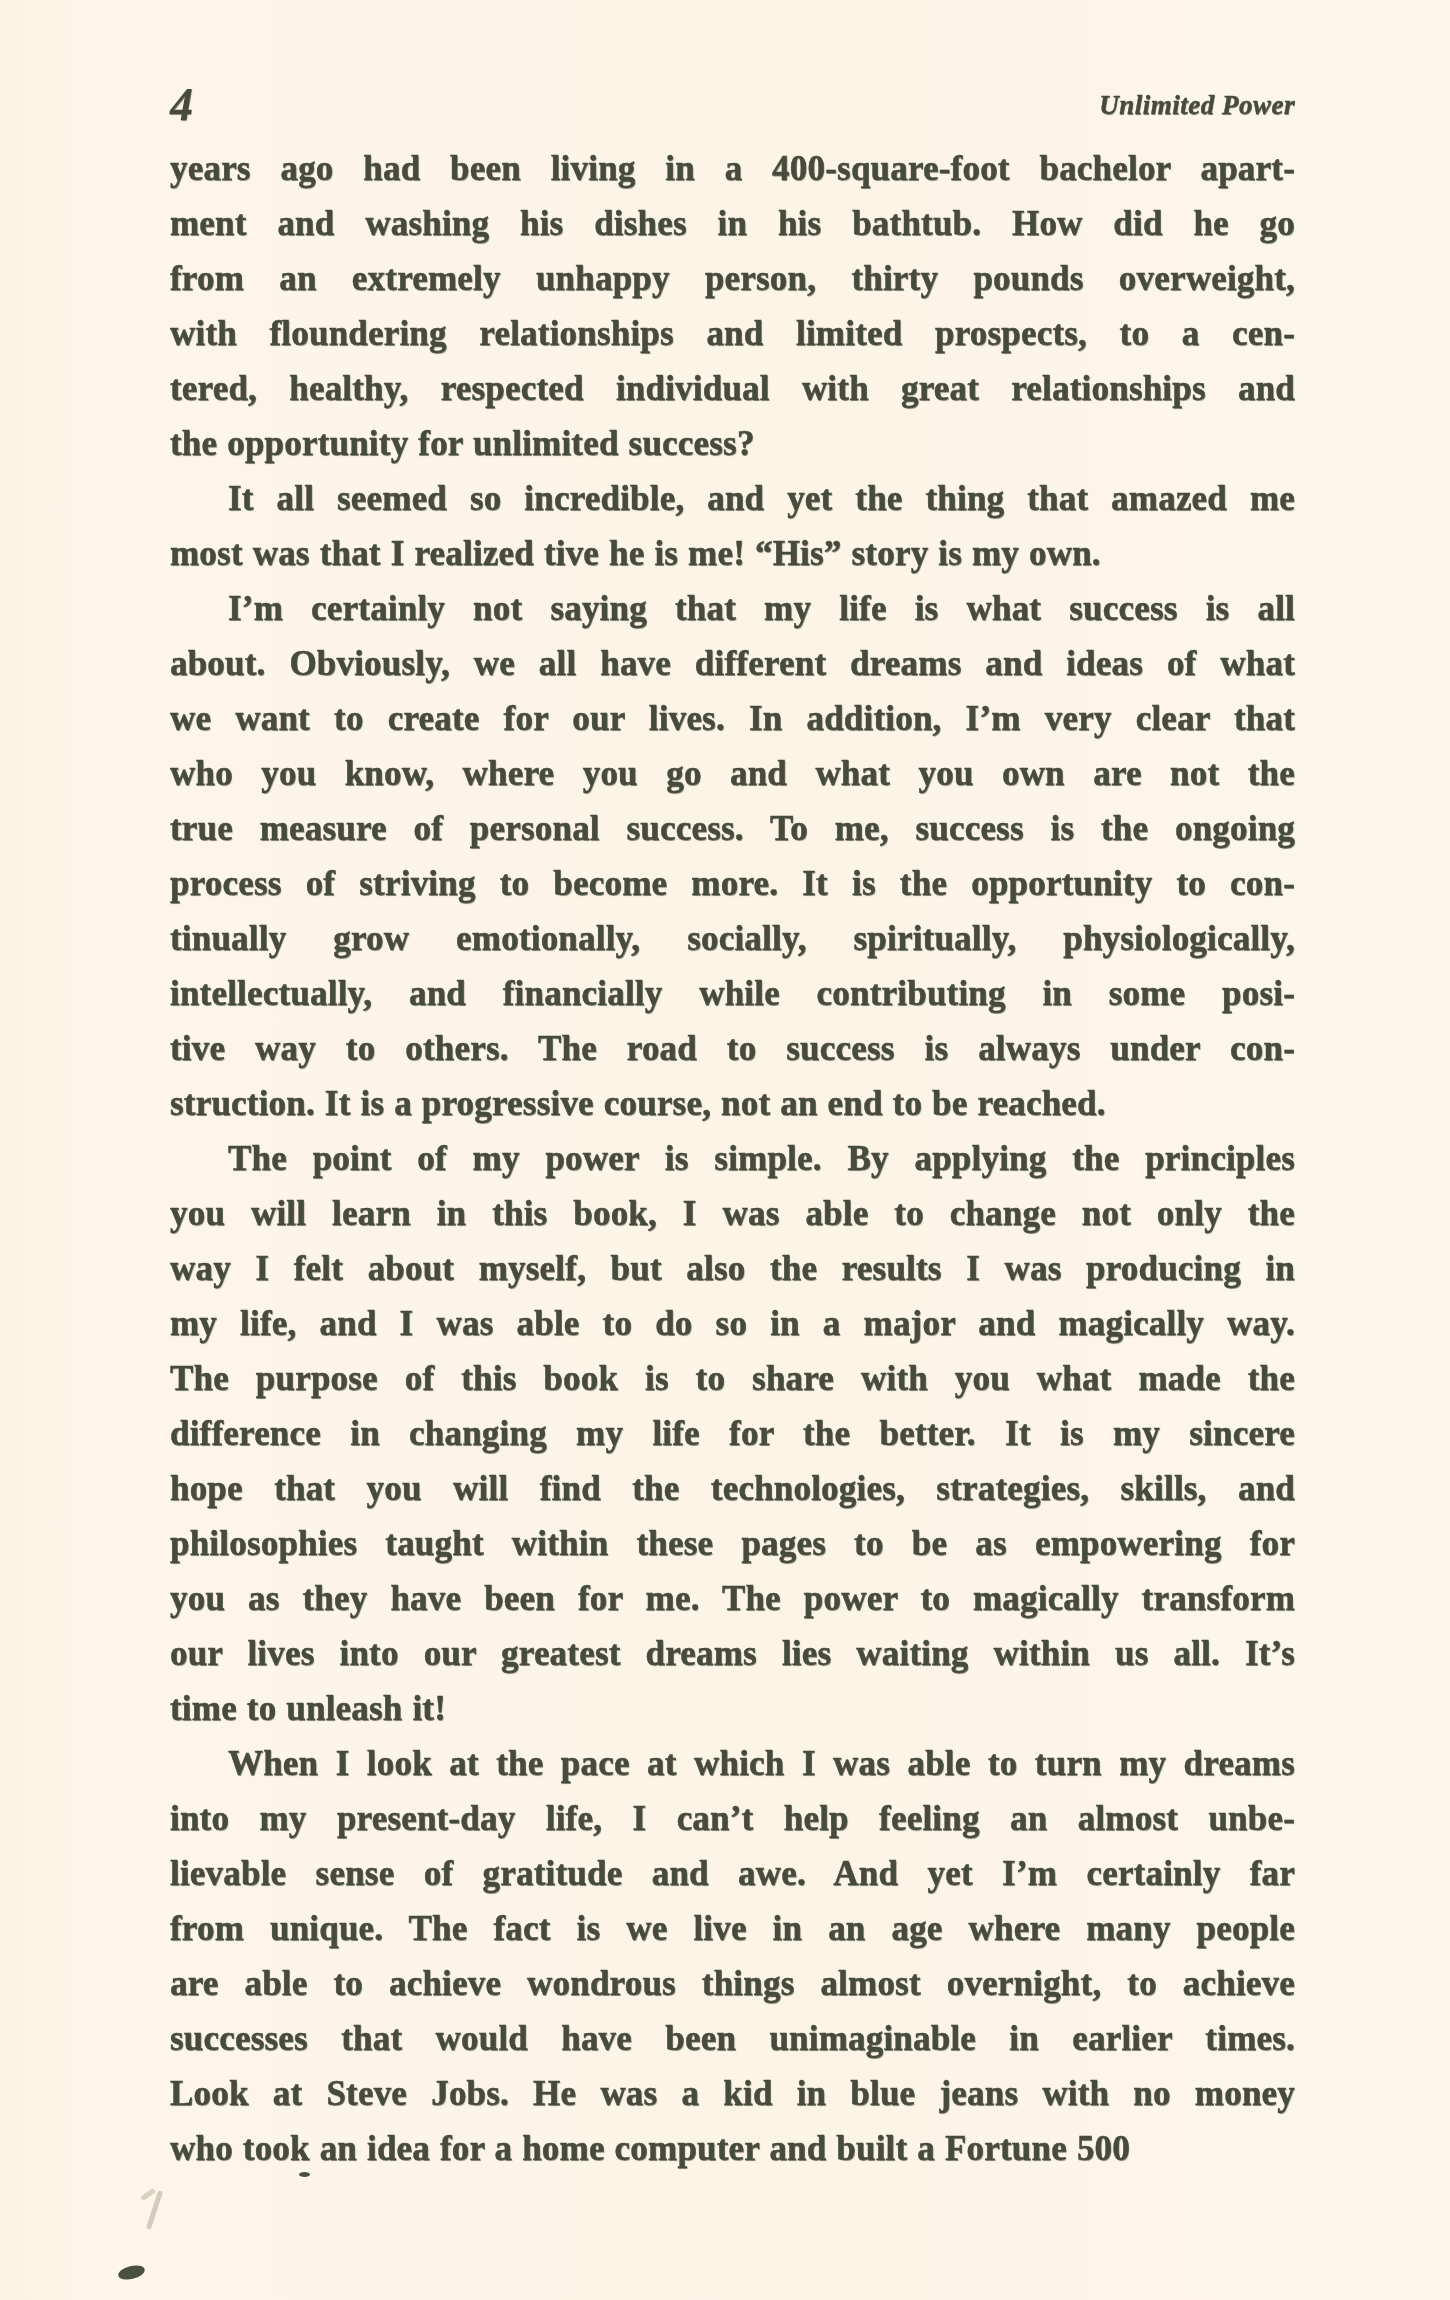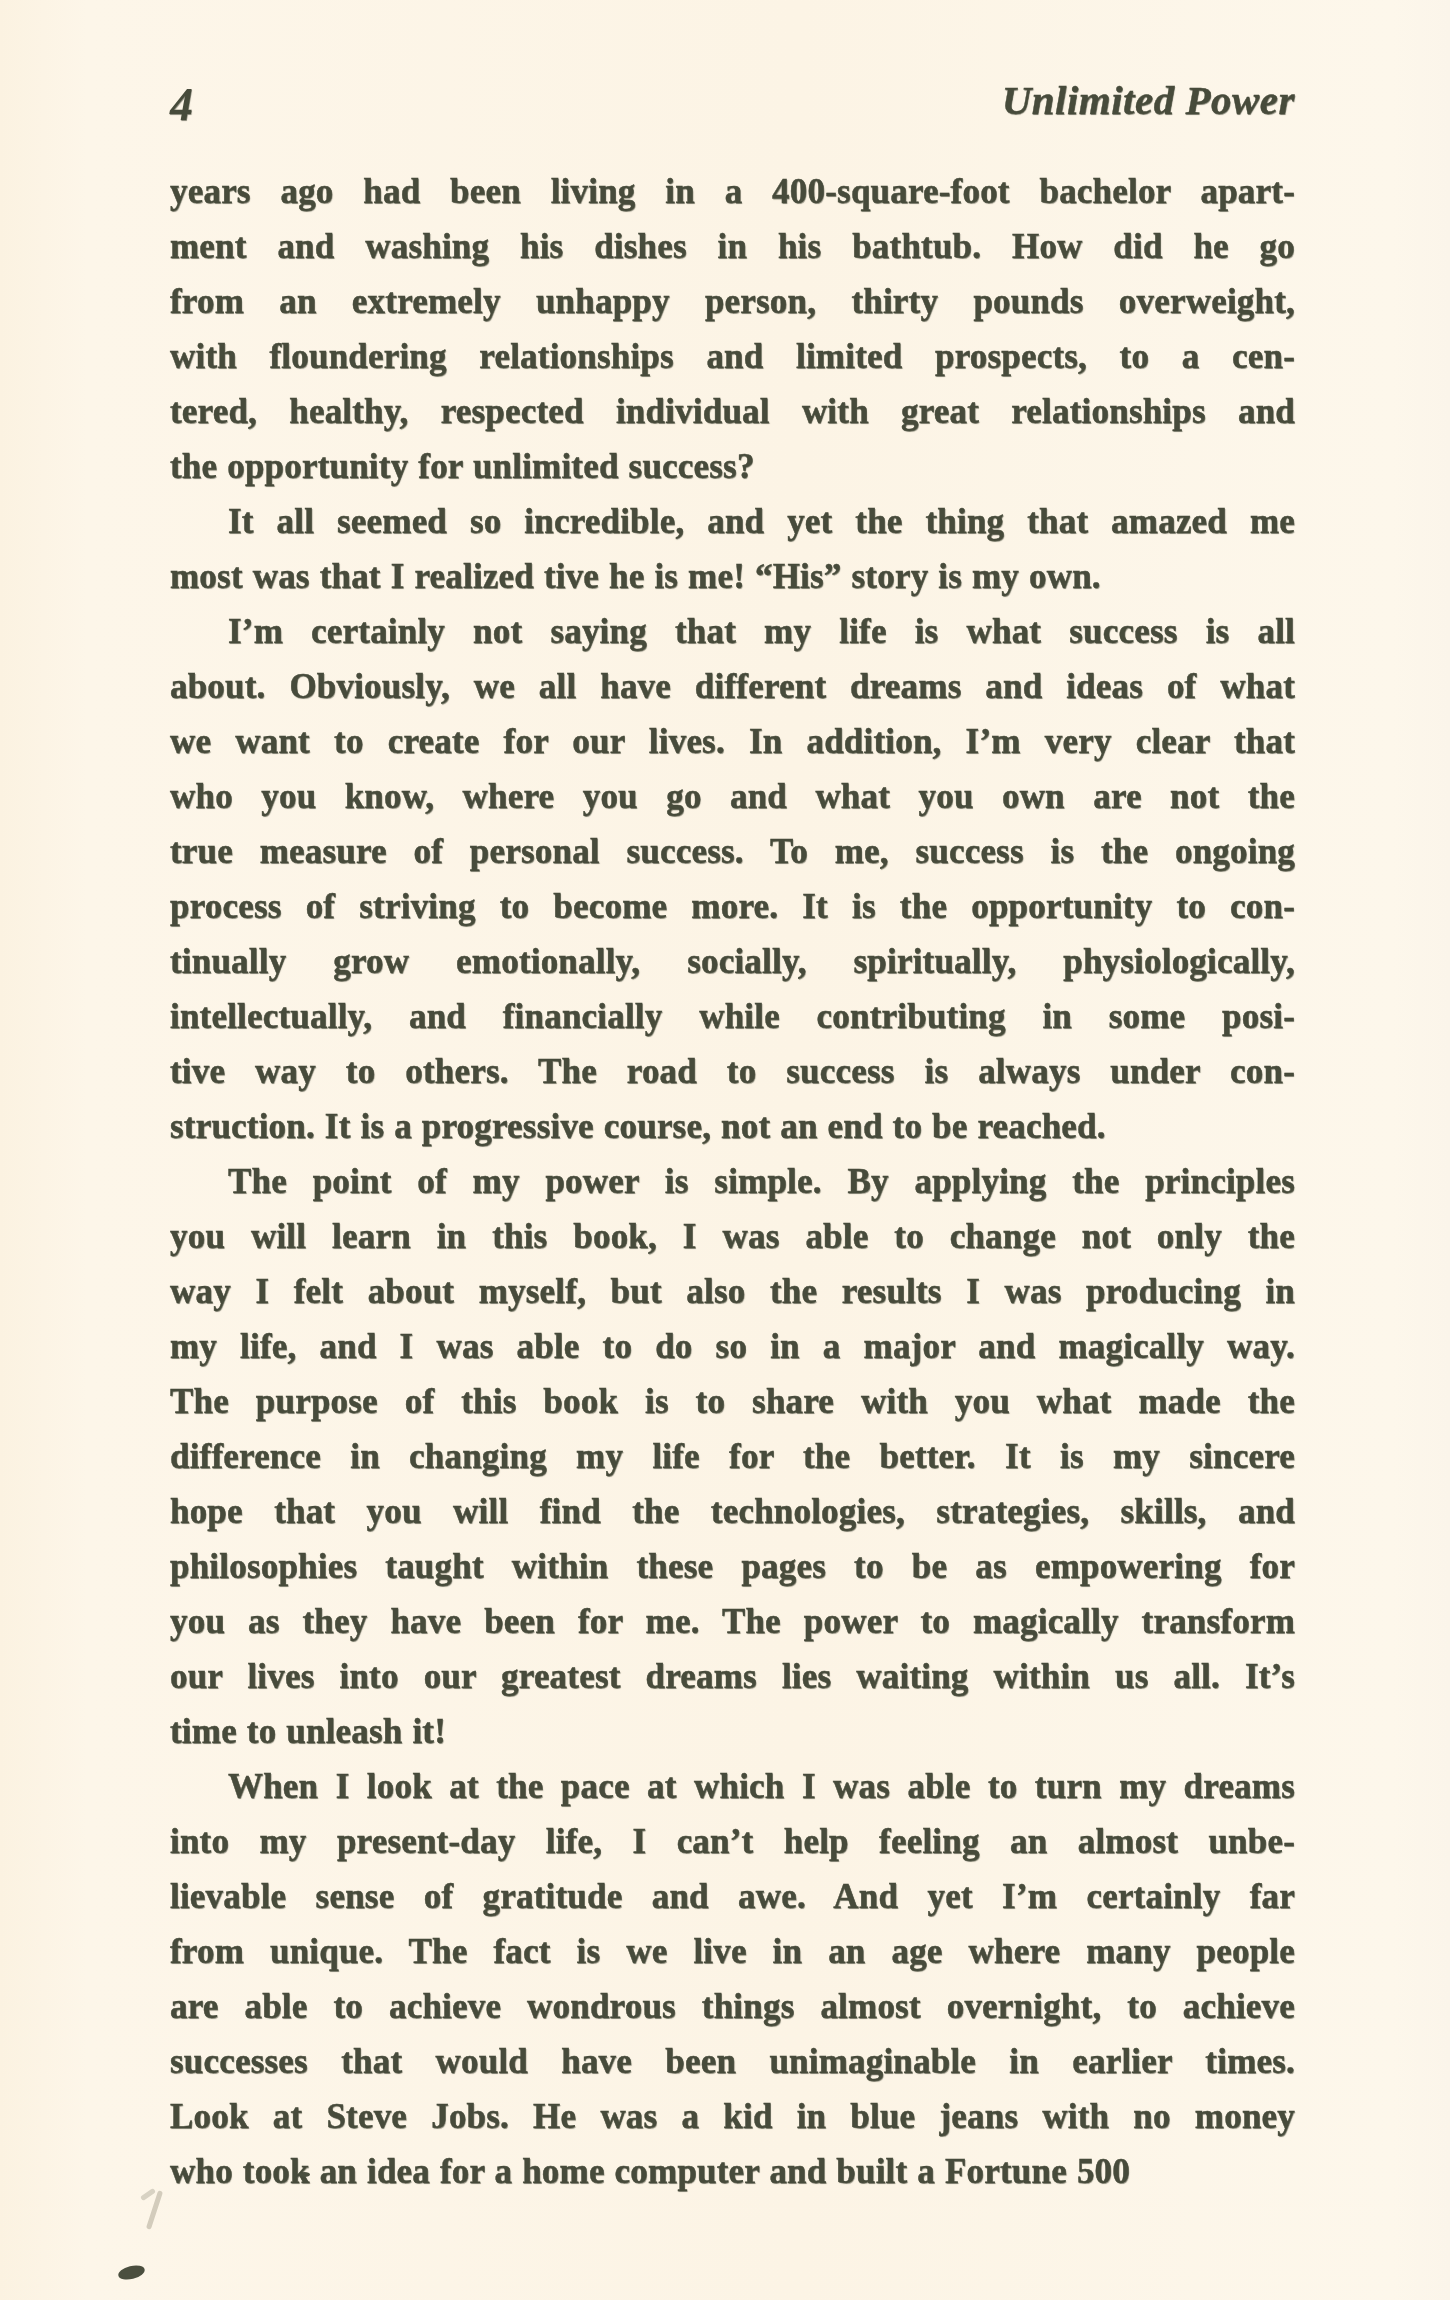--- a/index.html
+++ b/index.html
@@ -30,30 +30,30 @@
   }
   .page-number {
     font-size: 46px;
     font-weight: bold;
     font-style: italic;
     position: relative;
     top: 6px;
     text-shadow: 0.6px 0.8px 0.8px rgba(58, 62, 46, 0.6);
   }
   .book-title {
-    font-size: 41px;
+    font-size: 27px;
     font-weight: bold;
     font-style: italic;
     letter-spacing: 0.5px;
     text-shadow: 0.6px 0.8px 0.8px rgba(58, 62, 46, 0.6);
     -webkit-text-stroke: 0.4px var(--ink, #474b3b);
   }
   .body-text {
     position: absolute;
-    top: 164px;
+    top: 141px;
     left: 170px;
     width: 1125px;
   }
   .line {
     height: 55px;
     line-height: 55px;
     font-size: 35px;
     font-weight: bold;
     text-align: justify;
     text-align-last: justify;

